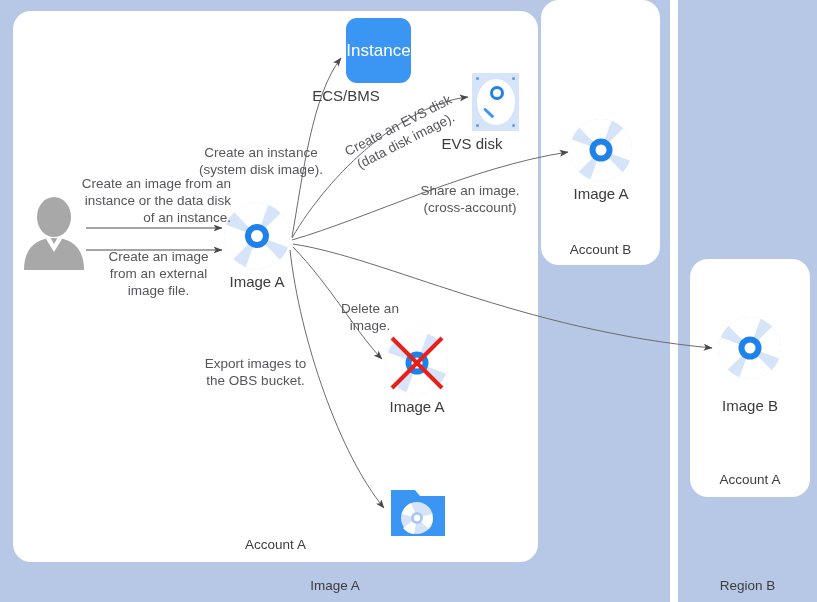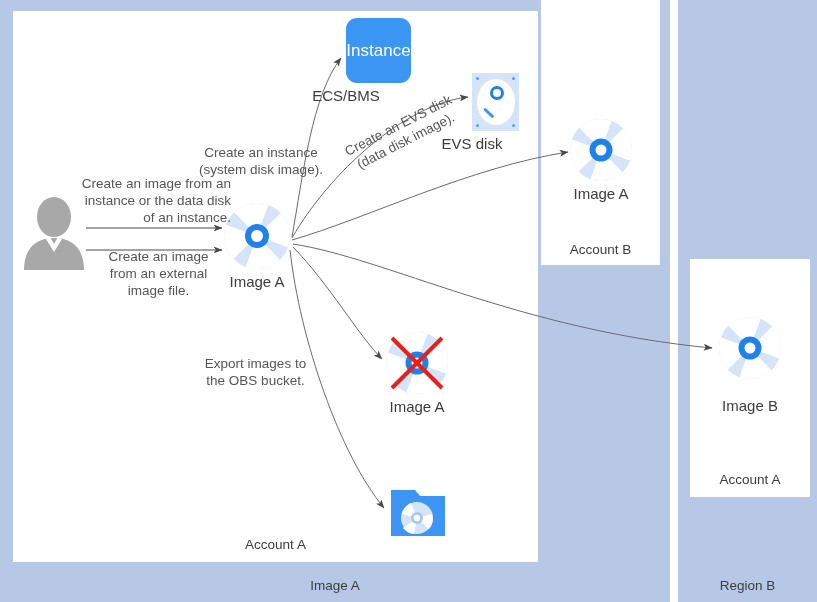--- a/index.html
+++ b/index.html
@@ -35,20 +35,21 @@
     white-space: nowrap;
   }
   #region-a-label { bottom: 9px; }
   #region-b-label { bottom: 9px; }
 
   
   .account {
     position: absolute;
     background: #ffffff;
     box-sizing: border-box;
+    border-radius: 18px;
   }
   #account-a-main { left: 13px;  top: 11px;  width: 525px; height: 551px; }
   #account-b      { left: 541px; top: 0px;   width: 119px; height: 265px; }
   #account-a-b    { left: 690px; top: 259px; width: 120px; height: 238px; }
 
   .account-label {
     position: absolute;
     left: 0;
     width: 100%;
     text-align: center;
@@ -334,19 +335,23 @@
   <div class="flow-label center" style="left:96px; top:248px; width:125px;">Create an image
 from an external
 image file.</div>
 
   <div class="flow-label center" style="left:176px; top:104px; width:170px;margin-top:40px;">Create an instance
 (system disk image).</div>
 
   <div id="label-create-evs">Create an EVS disk
 (data disk image).</div>
 
-
-
+  <div class="flow-label center" style="left:405px; top:182px; width:130px;">Share an image.
+(cross-account)</div>
+
+
+  <div class="flow-label center" style="left:330px; top:300px; width:80px;">Delete an
+image.</div>
 
   <div class="flow-label center" style="left:198px; top:355px; width:115px;">Export images to
 the OBS bucket.</div>
 
 </div>
 
 </body></html>

